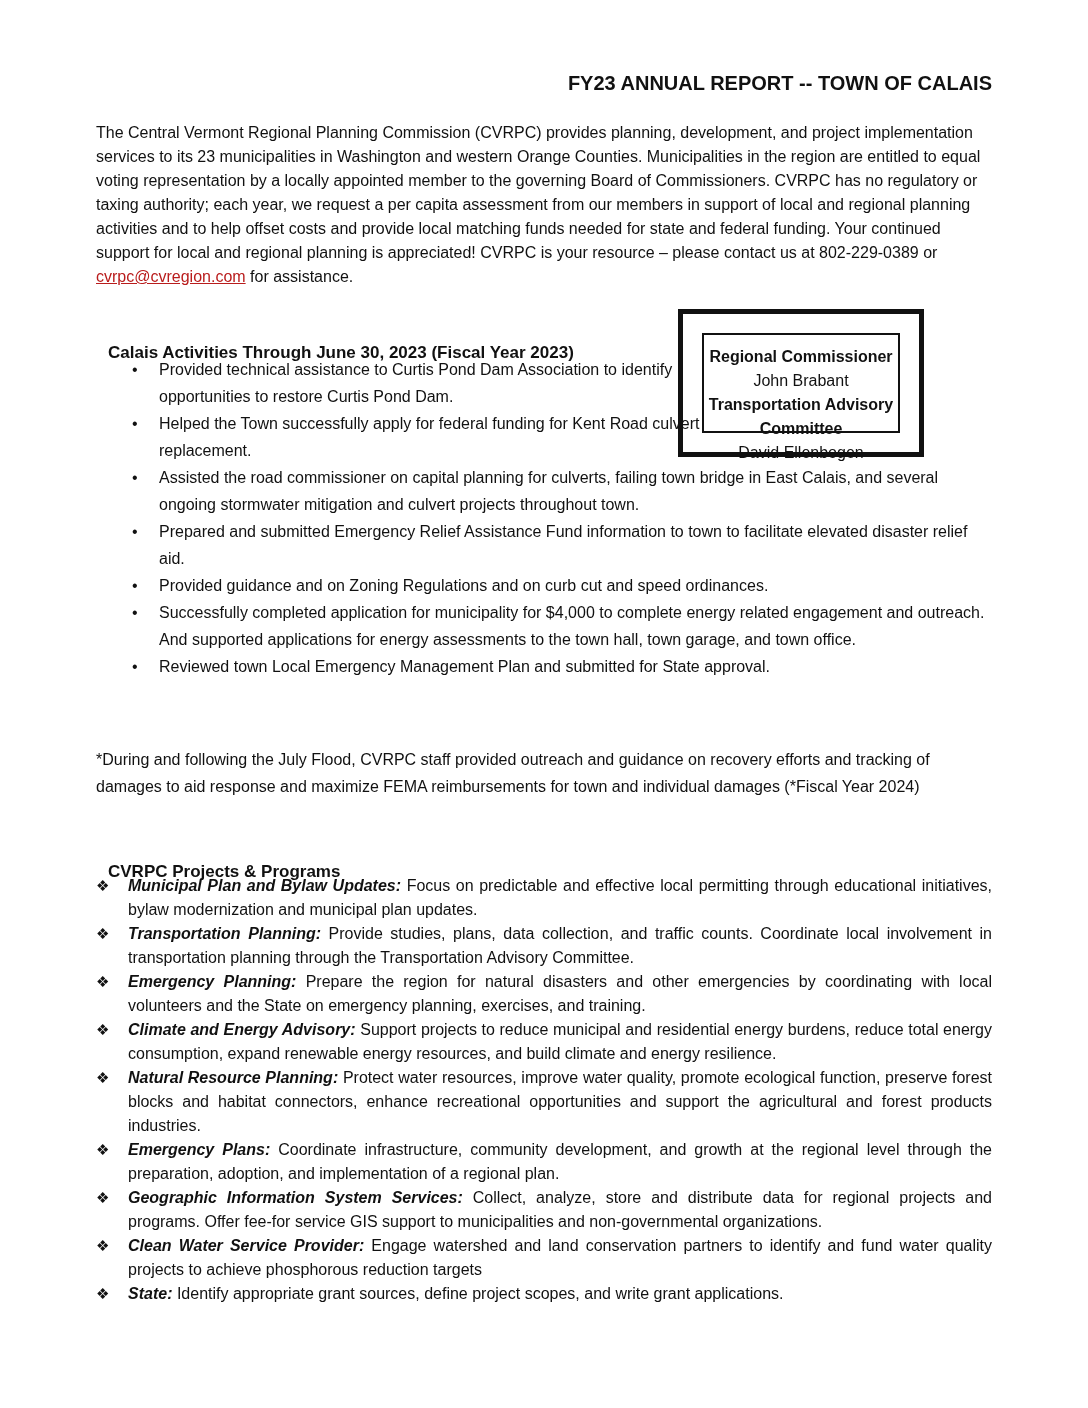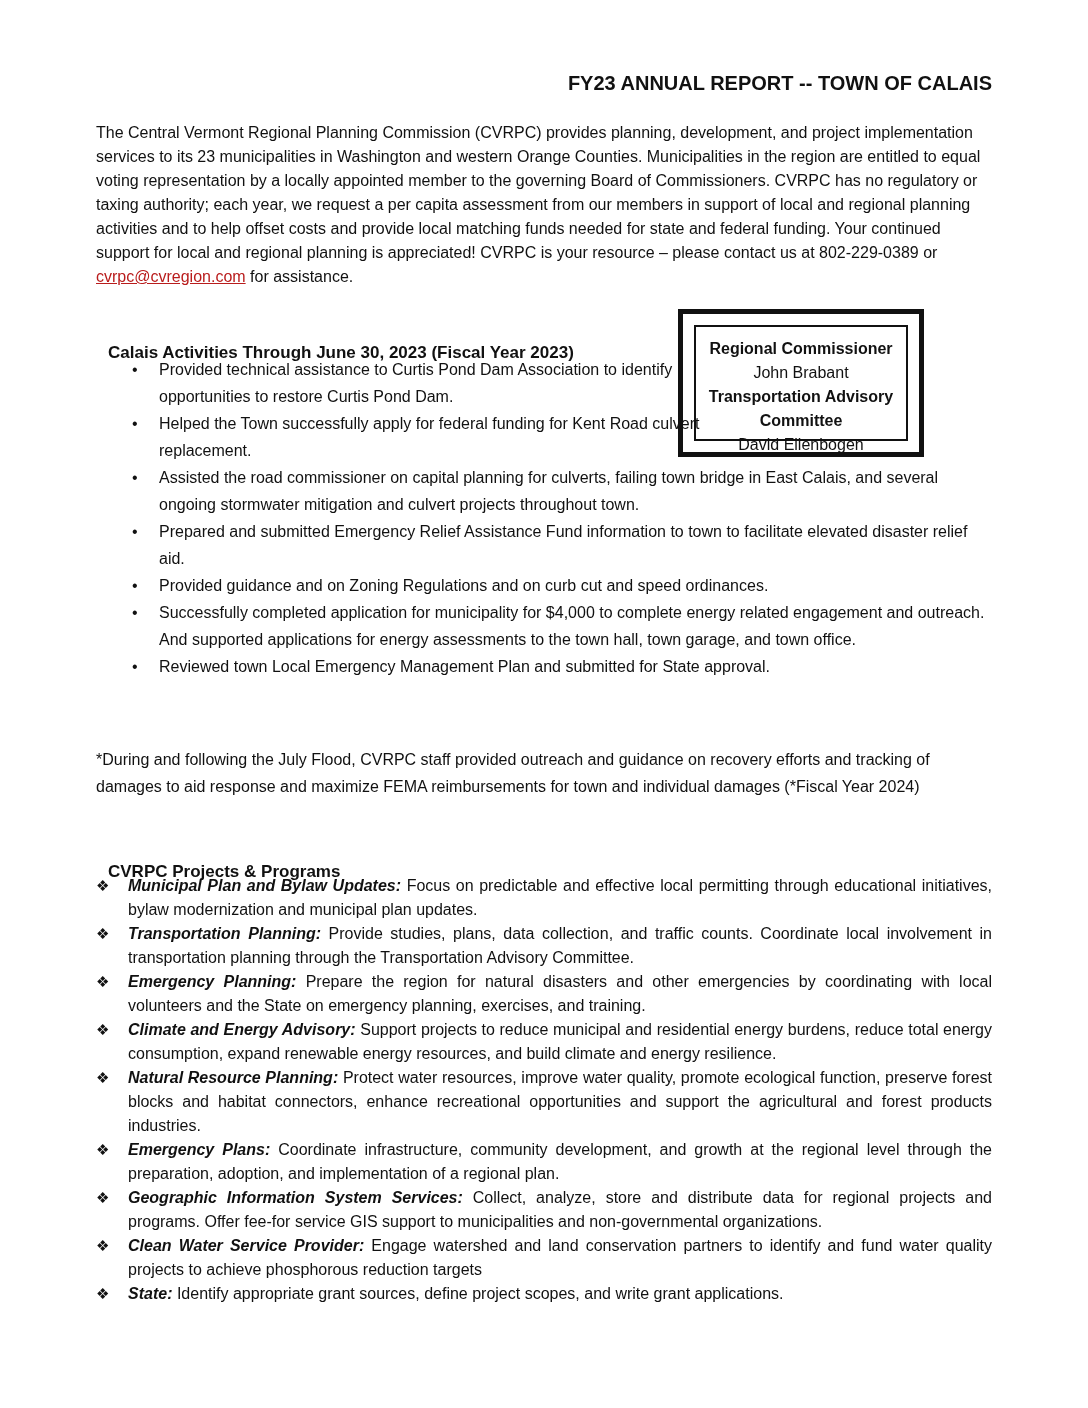--- a/index.html
+++ b/index.html
@@ -5,21 +5,21 @@
   html,body{margin:0;padding:0;background:#fff;}
   body{width:1088px;height:1408px;position:relative;font-family:"Liberation Sans",sans-serif;color:#111;}
   .page{position:absolute;left:96px;top:0;width:896px;}
   h1{position:absolute;left:0;top:72px;width:896px;text-align:right;font-size:20px;font-weight:bold;margin:0;}
   .intro{position:absolute;left:0;top:121px;width:892px;font-size:16px;line-height:24px;margin:0;}
   .intro a{color:#b91c1c;text-decoration:underline;}
   .sec-h{position:absolute;left:0;font-size:17px;font-weight:bold;margin:12px;}
   .bullets{position:absolute;left:0;margin:0;padding:0;list-style:none;font-size:16px;line-height:27px;}
   .bullets li{position:relative;padding-left:63px;}
   .bullets li .dot{position:absolute;left:36px;top:0;}
-  .box{position:absolute;left:678px;top:309px;width:246px;height:148px;border:5px solid #111;box-sizing:border-box;padding:11px;}
+  .box{position:absolute;left:678px;top:309px;width:246px;height:148px;border:5px solid #111;box-sizing:border-box;padding:19px;}
   .box-inner{border:2px solid #111;height:100%;box-sizing:border-box;text-align:center;font-size:16px;line-height:24px;padding-top:10px;}
   .box-inner .b{font-weight:bold;}
   .note{position:absolute;left:0;top:746px;width:896px;font-size:16px;line-height:27px;margin:0;}
   .prog{position:absolute;left:0;top:874px;margin:0;padding:0;list-style:none;font-size:16px;line-height:24px;width:896px;}
   .prog li{position:relative;padding-left:32px;text-align:justify;}
   .prog li .dia{position:absolute;left:0;top:0;font-size:15px;}
   .prog li .t{font-weight:bold;font-style:italic;}
 </style>
 </head>
 <body>

